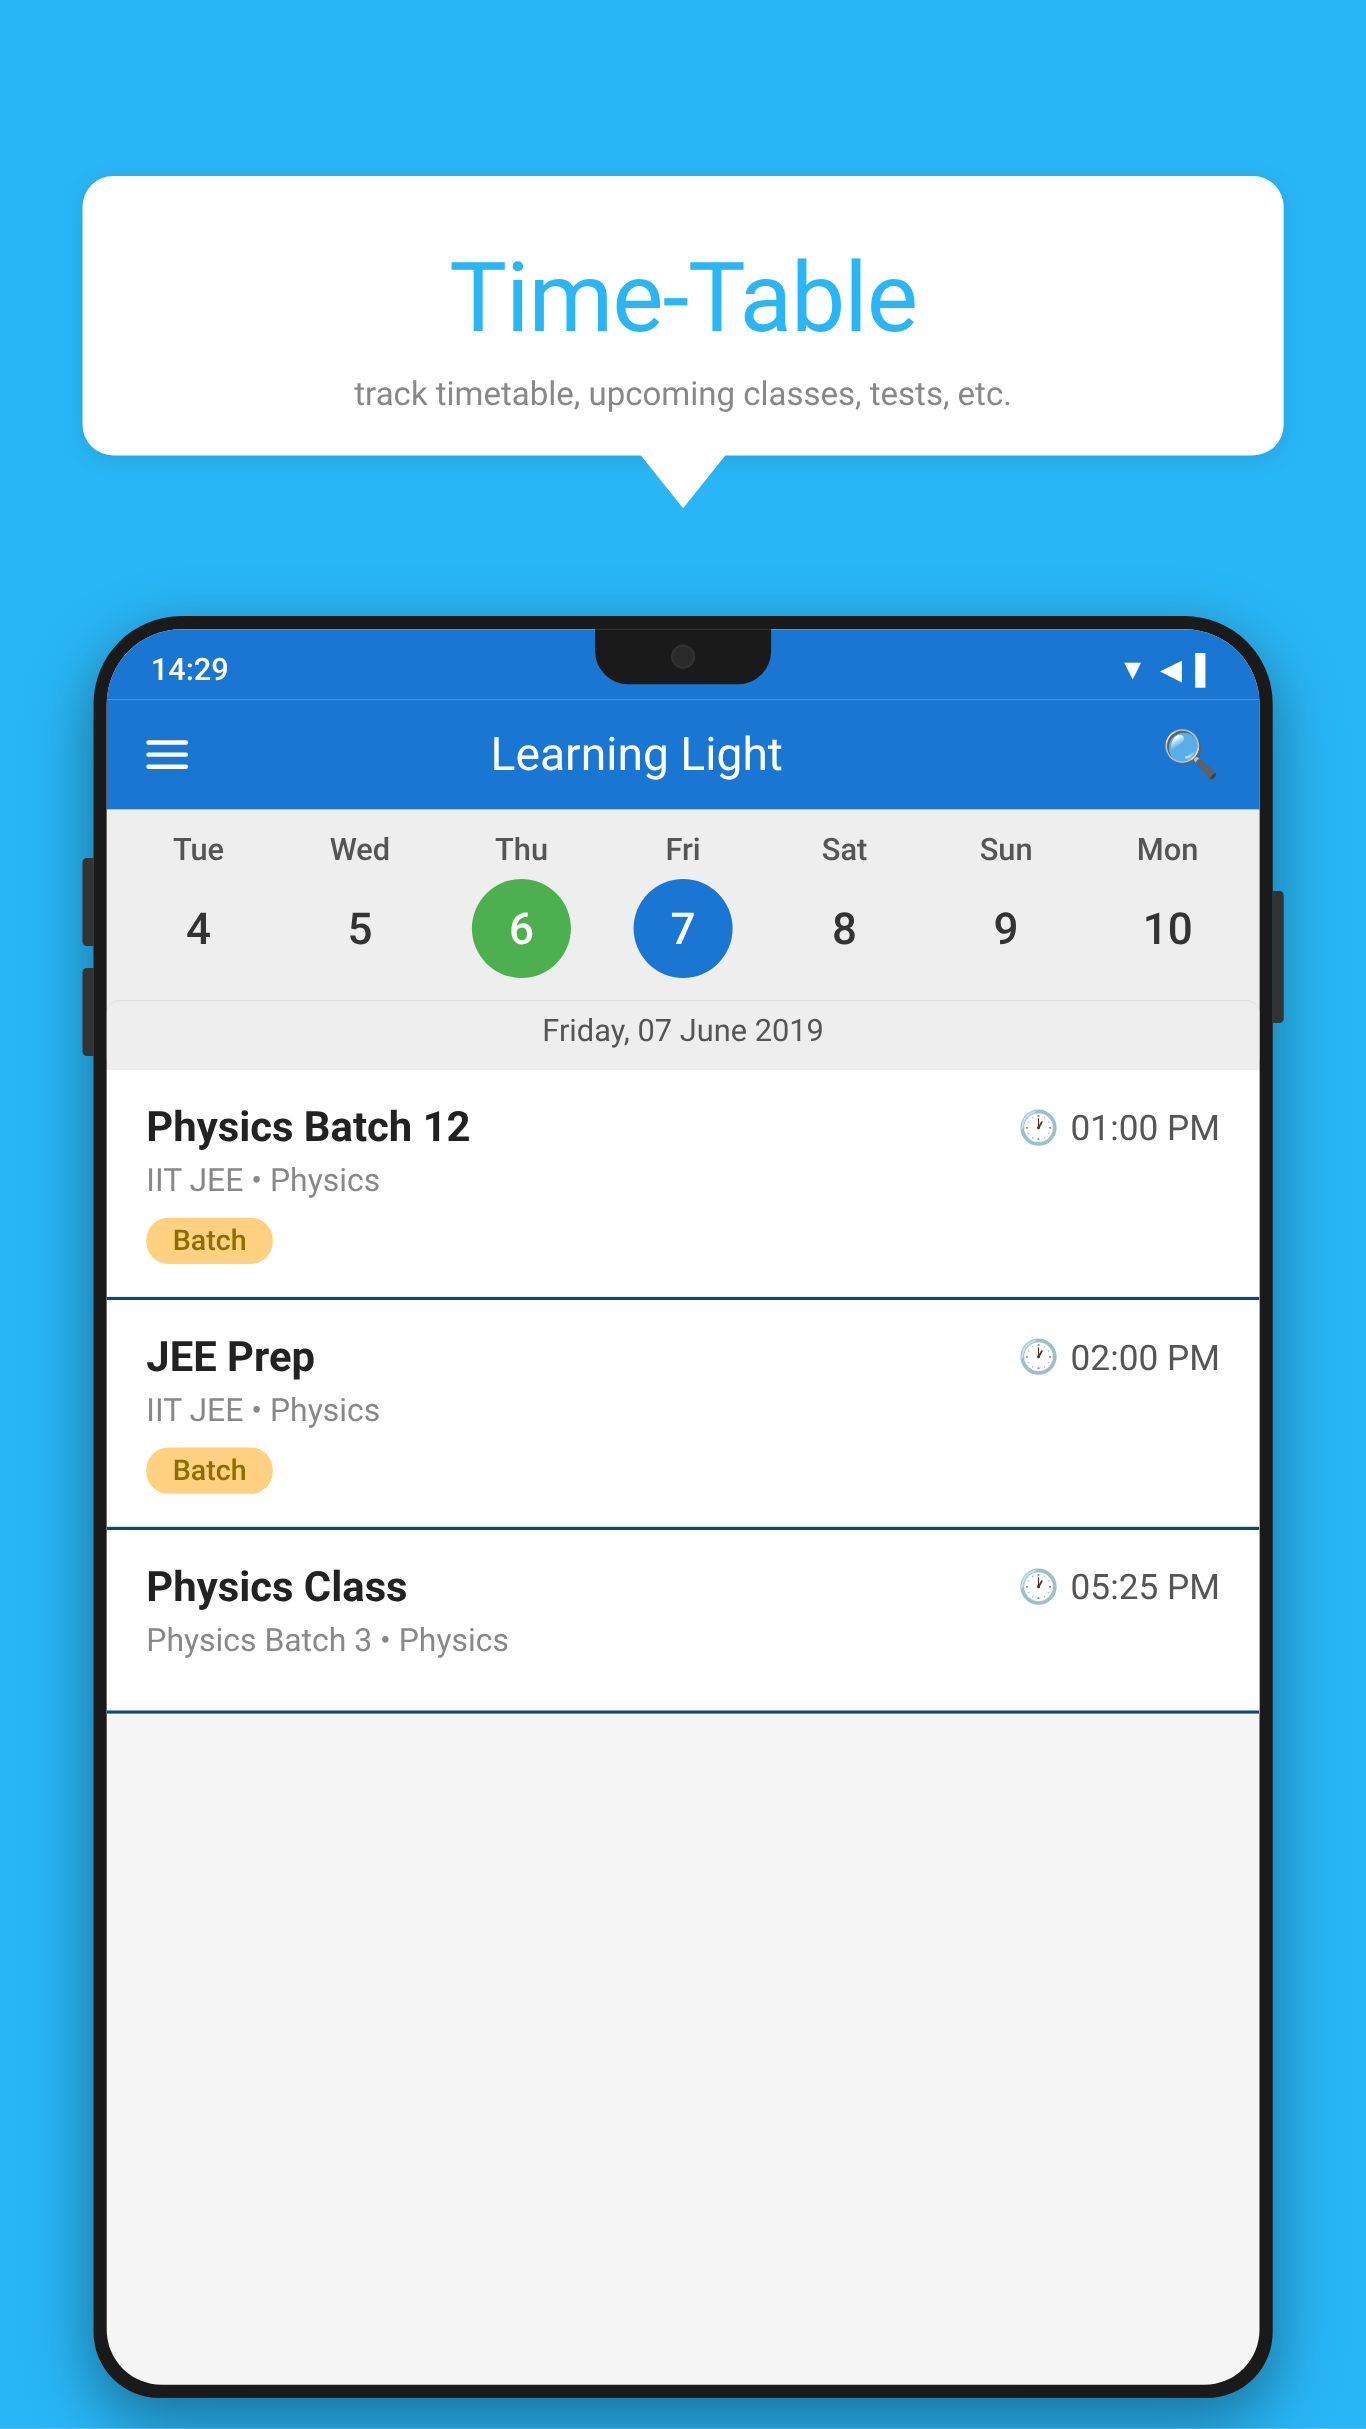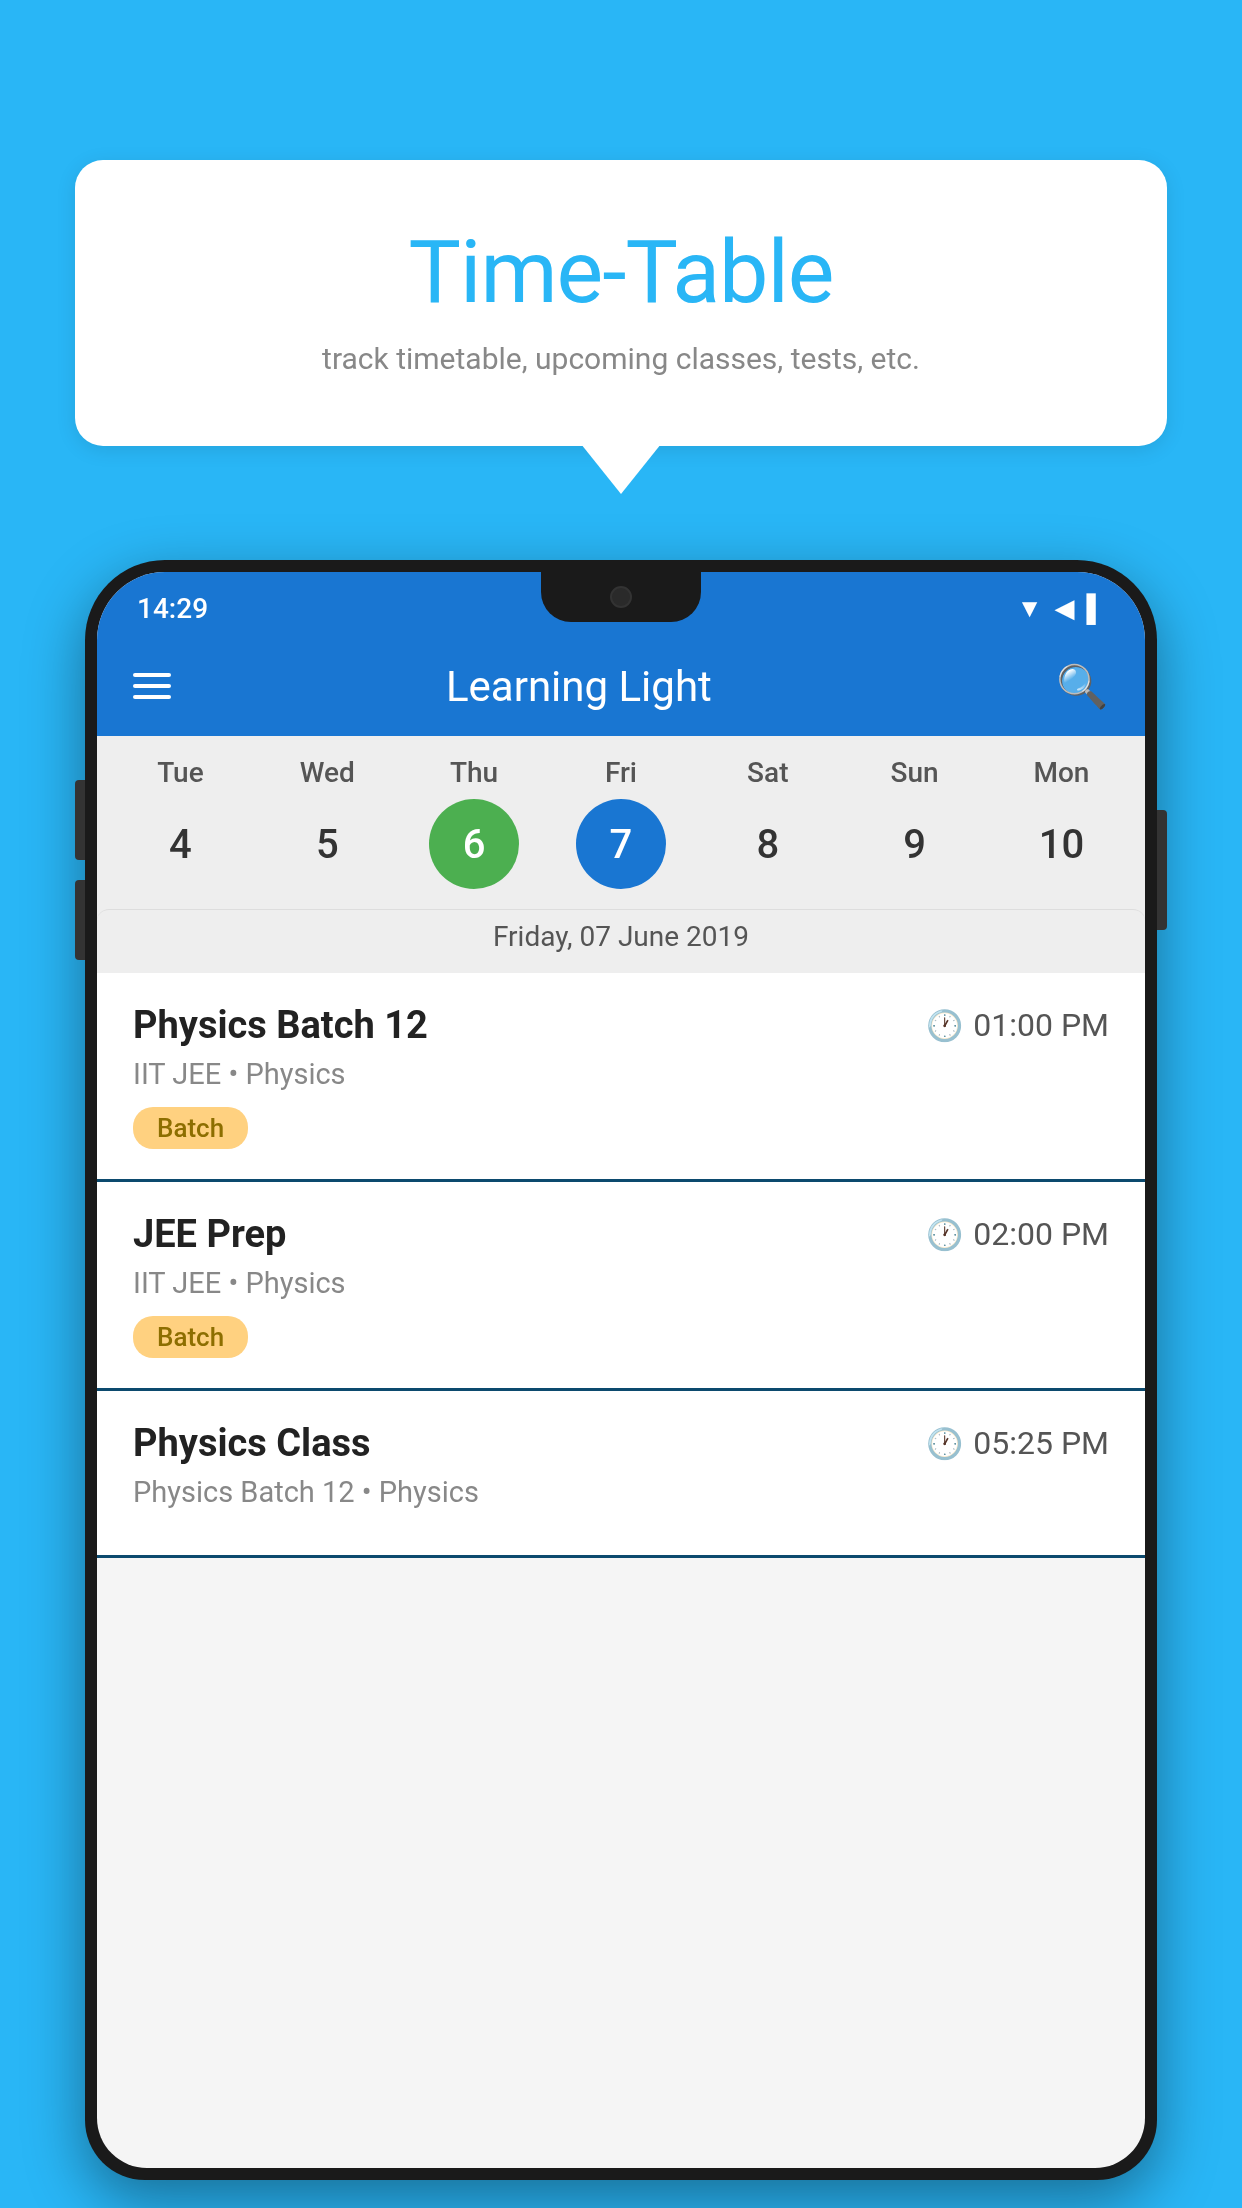--- a/index.html
+++ b/index.html
@@ -18,21 +18,21 @@
     .speech-bubble-container {
       position: absolute;
       top: 160px;
       left: 75px;
       right: 75px;
     }
 
     .speech-bubble {
       background: white;
       border-radius: 28px;
-      padding: 60px 70px 70px;
+      padding: 60px 70px 38px;
       text-align: center;
       position: relative;
       box-shadow: 0 4px 20px rgba(0,0,0,0.1);
     }
 
     .speech-bubble::after {
       content: '';
       position: absolute;
       bottom: -48px;
       left: 50%;
@@ -412,19 +412,19 @@
         </div>
 
         <div class="schedule-item">
           <div class="schedule-item-header">
             <div class="schedule-item-title">Physics Class</div>
             <div class="schedule-item-time">
               <span class="clock-icon">🕐</span>
               <span>05:25 PM</span>
             </div>
           </div>
-          <div class="schedule-item-subtitle">Physics Batch 12 • Physics</div>
+          <div class="schedule-item-subtitle">Physics Batch 3 • Physics</div>
         </div>
 
       </div>
     </div>
   </div>
 </div>
 
 </body></html>

